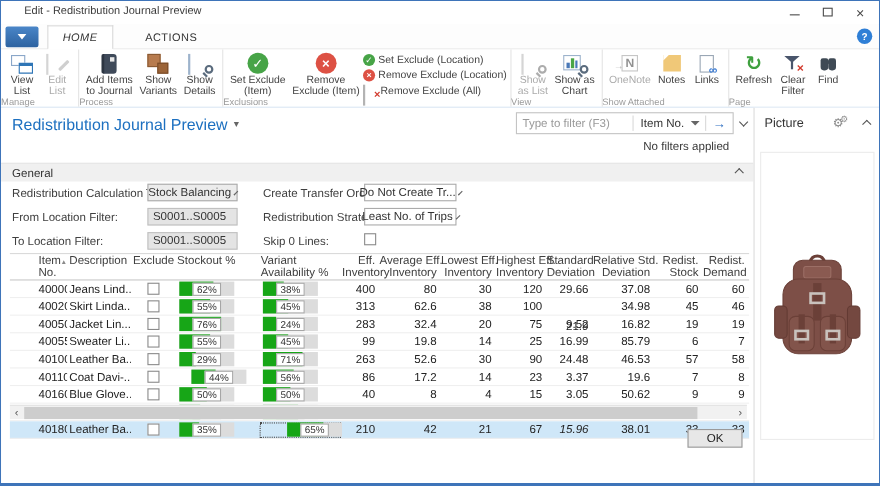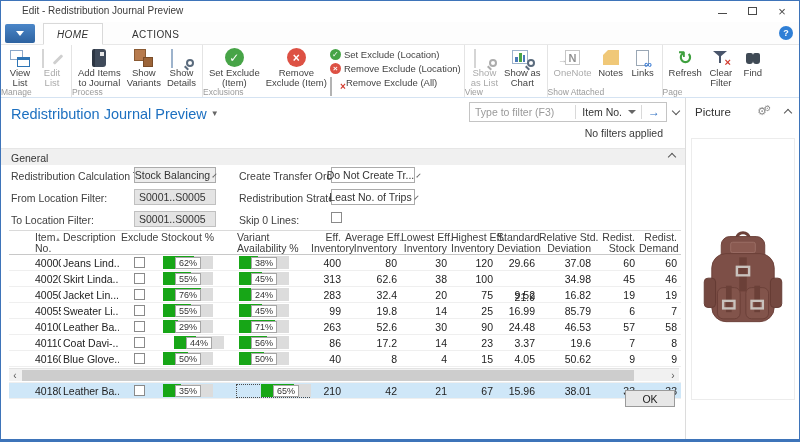--- a/index.html
+++ b/index.html
@@ -638,21 +638,21 @@
               <div class="td a-left c-variant" style="width: 76px;">
                 <span class="bar">
                   <span class="fill" style="width: 50%;"></span>
                   <span class="pct">50%</span>
                 </span>
               </div>
               <div class="td a-right c-eff" style="width: 34px;">40</div>
               <div class="td a-right c-avg_eff" style="width: 56px;">8</div>
               <div class="td a-right c-lowest" style="width: 50px;">4</div>
               <div class="td a-right c-highest" style="width: 46px;">15</div>
-              <div class="td a-right c-std_dev" style="width: 42px;">4.05</div>
+              <div class="td a-right c-std_dev" style="width: 42px;">3.05</div>
               <div class="td a-right c-rel_std" style="width: 56px;">50.62</div>
               <div class="td a-right c-redist_stock" style="width: 44px;">9</div>
               <div class="td a-right c-redist_demand" style="width: 42px;">9</div>
             </div>
             <div class="tr">
               <div class="td a-left c-item_no" style="width: 52px;">40170</div>
               <div class="td a-left c-description" style="width: 58px;">Bag Linda</div>
               <div class="td a-left c-exclude" style="width: 40px;">
                 <span class="cb"></span>
               </div>
@@ -692,21 +692,21 @@
               <div class="td a-left c-variant focus" style="width: 76px;">
                 <span class="bar">
                   <span class="fill" style="width: 65%;"></span>
                   <span class="pct">65%</span>
                 </span>
               </div>
               <div class="td a-right c-eff" style="width: 34px;">210</div>
               <div class="td a-right c-avg_eff" style="width: 56px;">42</div>
               <div class="td a-right c-lowest" style="width: 50px;">21</div>
               <div class="td a-right c-highest" style="width: 46px;">67</div>
-              <div class="td a-right c-std_dev" style="width: 42px;">15.96</div>
+              <div class="td a-right c-std_dev" style="width: 42px; font-style: italic;">15.96</div>
               <div class="td a-right c-rel_std" style="width: 56px;">38.01</div>
               <div class="td a-right c-redist_stock" style="width: 44px;">33</div>
               <div class="td a-right c-redist_demand" style="width: 42px;">33</div>
             </div>
           </div>
       </div>
 
       <div class="hscroll">
         <span class="hs-arrow hs-left">‹</span>
         <span class="hs-thumb"></span>

